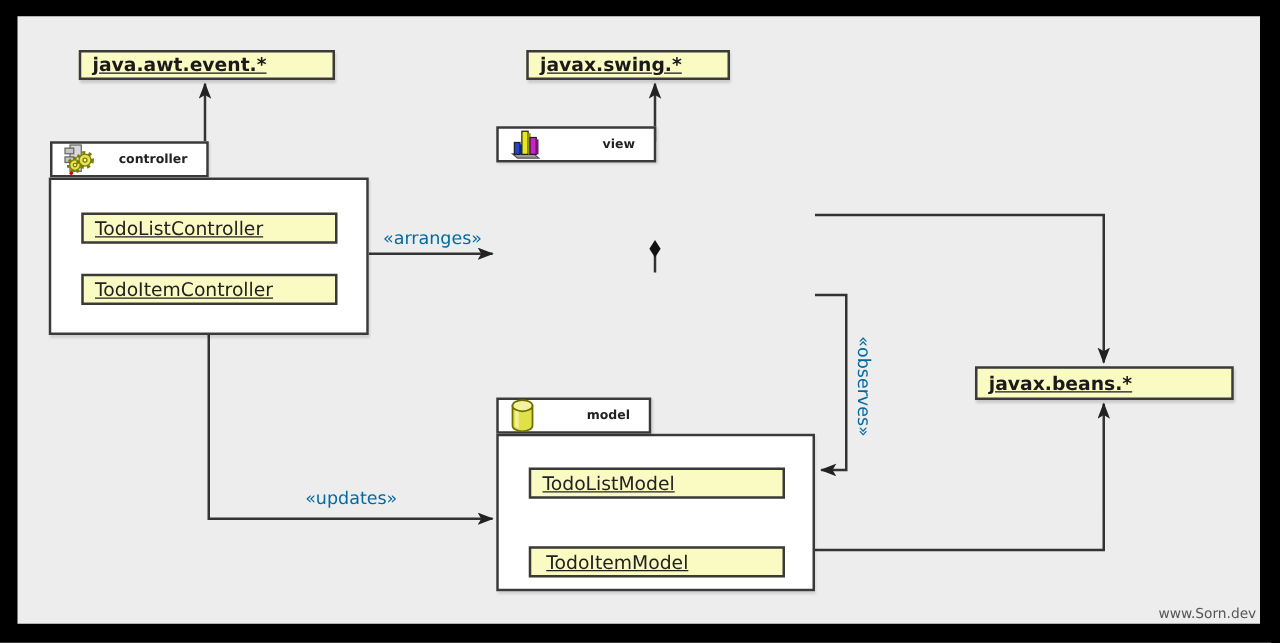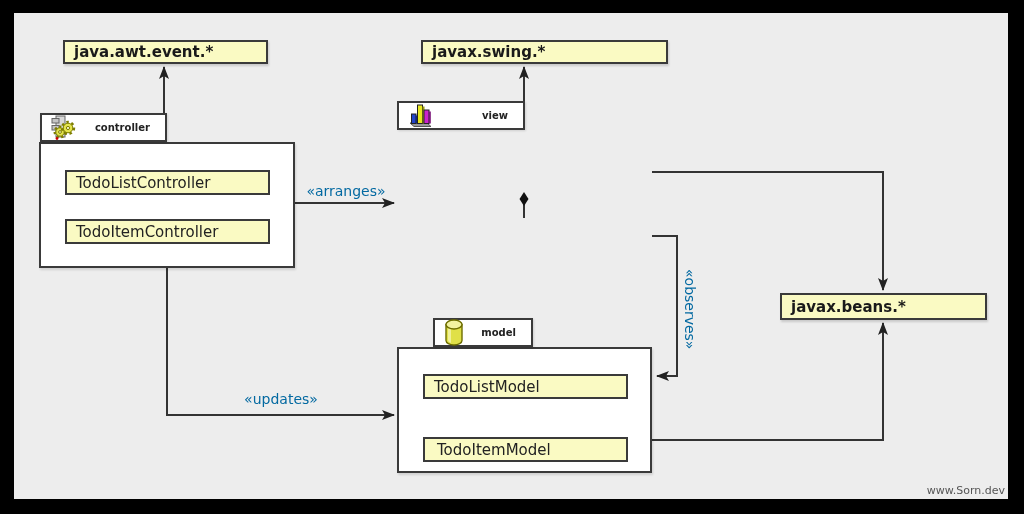--- a/index.html
+++ b/index.html
@@ -4,21 +4,21 @@
 <style>
   * { margin:0; padding:0; box-sizing:border-box; }
   html,body { width:1024px; height:514px; background:#000; overflow:hidden;
               font-family:"DejaVu Sans","Liberation Sans",sans-serif; }
   .stage { position:absolute; left:14px; top:13px; width:994px; height:486px;
            background:#ededed; }
   
   .ybox { position:absolute; background:#fafac3; border:2px solid #3a3a3a;
           display:flex; align-items:center; padding-left:9px;
           font-size:15px; color:#222;
-          box-shadow:1px 2px 2px rgba(0,0,0,0.15); }
+          box-shadow:1px 2px 2px rgba(0,0,0,0.15);text-decoration:underline; }
   .ybox.bold { font-weight:bold; color:#1a1a1a; }
   
   .pkg-tab { position:absolute; background:#fff; border:2px solid #3a3a3a;
              height:29px; display:flex; align-items:center; z-index:3;
              box-shadow:1px 1px 2px rgba(0,0,0,0.12); }
   .pkg-tab .tab-label { margin-left:auto; padding-right:15px;
              font-size:10px; font-weight:bold; color:#222; }
   .pkg-tab .tab-icon { margin-left:6px; display:flex; align-items:center; }
   .pkg-body { position:absolute; background:#fff; border:2px solid #3a3a3a;
               z-index:2; box-shadow:1px 2px 2px rgba(0,0,0,0.12); }
@@ -56,21 +56,21 @@
       <path d="M510,191 V205"></path>
       <path d="M510,396 V410"></path>
     </g>
     <path d="M510,179 L514.5,186 L510,193 L505.5,186 Z" fill="#111"></path>
     <path d="M510,384 L514.5,391 L510,398 L505.5,391 Z" fill="#111"></path>
   </svg>
 
   <div class="ybox bold" style="left:49px; top:27px; width:205px; height:24px;">
     <span>java.awt.event.*</span>
   </div>
-  <div class="ybox bold" style="left:407px; top:27px; width:247px; height:24px;">
+  <div class="ybox bold" style="left:407px; top:27px; width:163px; height:24px;">
     <span>javax.swing.*</span>
   </div>
   <div class="ybox bold" style="left:766px; top:280px; width:207px; height:27px;">
     <span>javax.beans.*</span>
   </div>
 
   <div class="pkg-tab" style="left:26px; top:100px; width:127px;">
     <span class="tab-icon">
       <svg width="30" height="26" viewBox="0 0 30 26">
         <rect x="8" y="1" width="9" height="21" fill="#d9d9d9" stroke="#666"></rect>
@@ -104,21 +104,21 @@
         <rect x="11" y="13.5" width="2" height="8" fill="#14287a"></rect>
         <rect x="12.5" y="3" width="5" height="18.5" fill="#e8e820" stroke="#222"></rect>
         <rect x="17.5" y="4.5" width="2" height="17" fill="#9a9a10"></rect>
         <rect x="19" y="8" width="5" height="13.5" fill="#cc22cc" stroke="#222"></rect>
         <rect x="24" y="9.5" width="1.8" height="12" fill="#7a1278"></rect>
       </svg>
     </span>
     <span class="tab-label">view</span>
   </div>
 
-  <div class="pkg-tab" style="left:383px; top:305px; width:100px;margin-left:36px;">
+  <div class="pkg-tab" style="left:383px; top:305px; width:124px;">
     <span class="tab-icon">
       <svg width="26" height="28" viewBox="0 0 26 28">
         <path d="M5,5.5 L5,21.5 A8,4.5 0 0 0 21,21.5 L21,5.5 Z" fill="#e0e048" stroke="#6e6e00" stroke-width="1.4"></path>
         <path d="M7,6.5 L7,21 A6,3.5 0 0 0 10,24 L10,6.5 Z" fill="#f0f09a"></path>
         <ellipse cx="13" cy="5.5" rx="8" ry="4.5" fill="#f2f2a0" stroke="#6e6e00" stroke-width="1.4"></ellipse>
       </svg>
     </span>
     <span class="tab-label">model</span>
   </div>
   <div class="pkg-body" style="left:383px; top:334px; width:255px; height:126px;">

